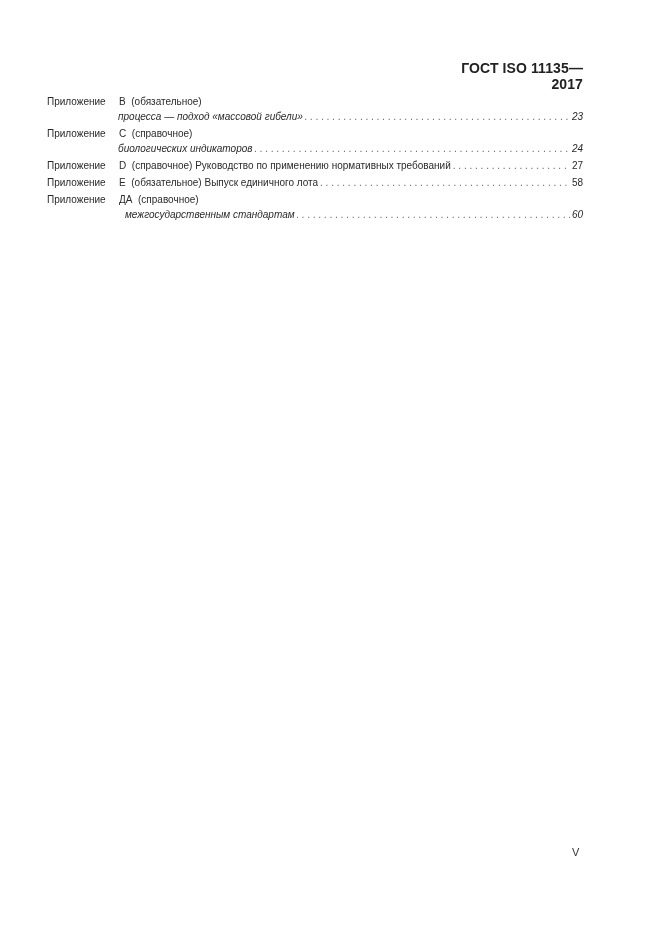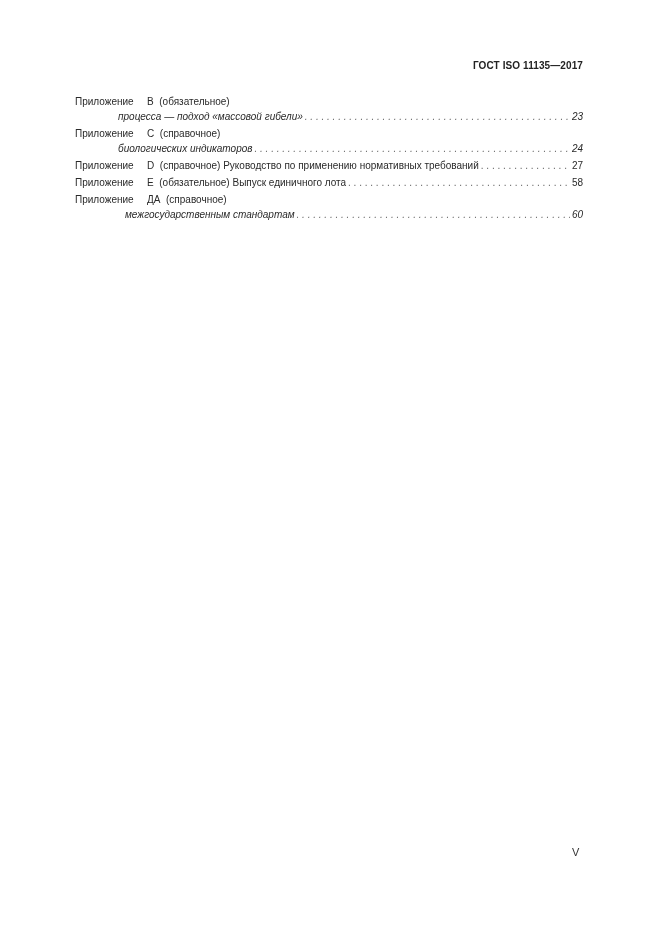--- a/index.html
+++ b/index.html
@@ -1,25 +1,25 @@
 <!DOCTYPE html>
 <html><head>
   <meta charset="utf-8">
   <style>
     html, body { margin: 0; padding: 0; background: #ffffff; }
     body { width: 661px; height: 935px; position: relative; overflow: hidden;
            font-family: "Liberation Sans", sans-serif; color: #2a2a2a; }
     .header { position: absolute; left: 440px; top: 60px; width: 143px; text-align: right;
-              font-size: 10px; font-weight: bold; color: #222; letter-spacing: 0.1px; }
+              font-size: 14px; font-weight: bold; color: #222; letter-spacing: 0.1px; }
     .toc { position: absolute; left: 47px; top: 94px; width: 536px; font-size: 10px; line-height: 15px; }
     .entry { position: relative; }
     .row { display: flex; align-items: baseline; white-space: nowrap; }
     .row.first { }
     .row.cont { padding-left: 71px; font-style: italic; }
-    .pre-lbl { display: inline-block; width: 72px; margin-left: 28px; }
+    .pre-lbl { display: inline-block; width: 72px; }
     .leader { flex: 1; overflow: hidden; margin: 0 2px; letter-spacing: 2.6px; color: #666; }
     .leader::before { content: ". . . . . . . . . . . . . . . . . . . . . . . . . . . . . . . . . . . . . . . . . . . . . . . . . . . . . . . . . . . . . . . . . . . . . . . . . . . . . . . . . . . . . . . . . . . . . . . . . . . . . . . . . . . . . . ."; letter-spacing: 0; }
     .page { text-align: center; }
     .gap-s { height: 2px; }
     .footer-page { position: absolute; left: 572px; top: 846px; font-size: 11px; color: #333; }
   </style>
 </head>
 <body>
 
 <div class="header">ГОСТ ISO 11135—2017</div>

